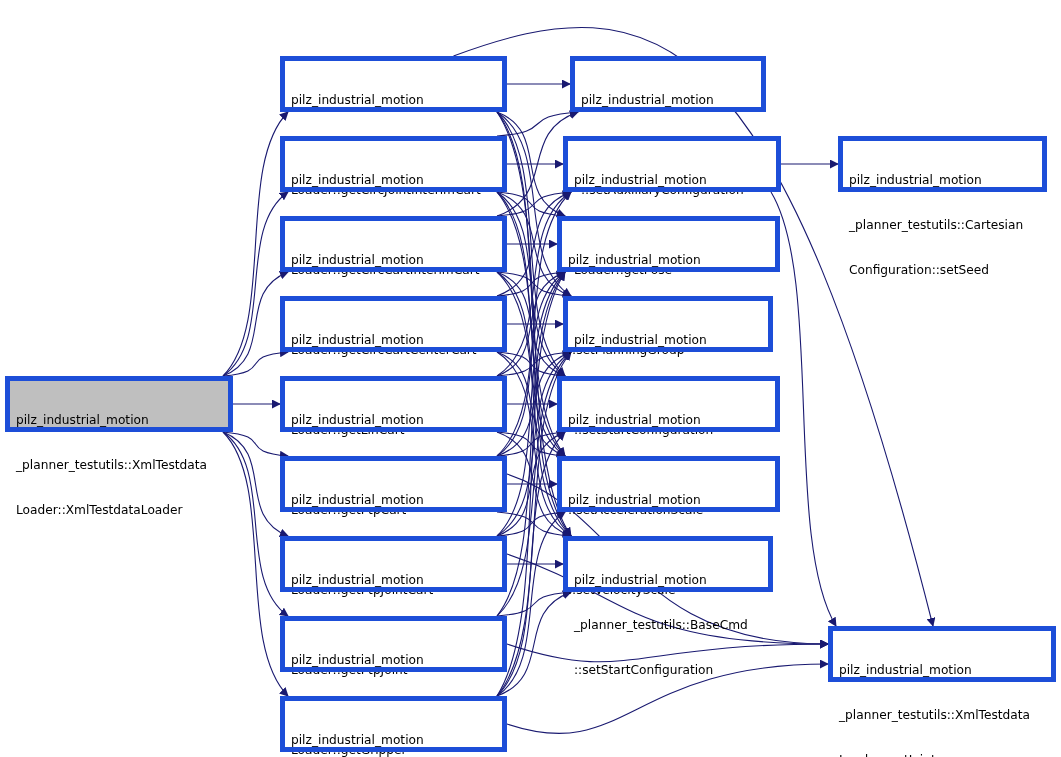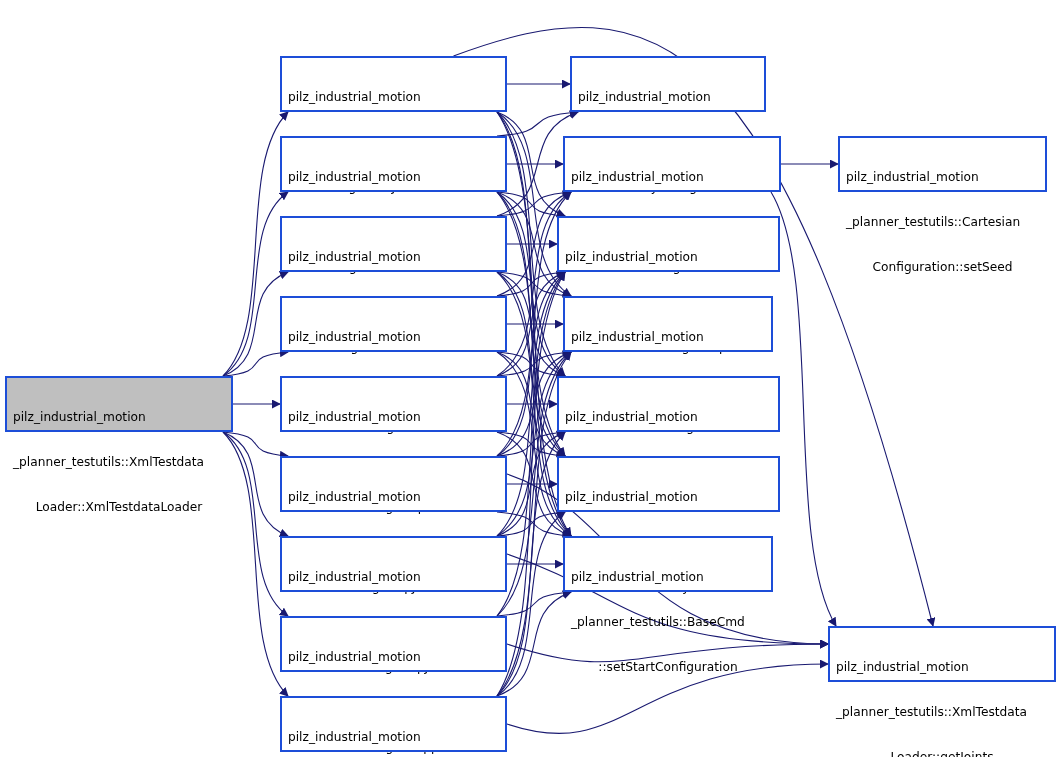--- a/index.html
+++ b/index.html
@@ -1,27 +1,27 @@
 <!DOCTYPE html>
 <html><head>
 <meta charset="utf-8">
 <style>
   html, body { margin: 0; padding: 0; background: #ffffff; }
   #canvas { position: relative; width: 1061px; height: 757px; overflow: hidden; background: #ffffff; }
   svg#edges { position: absolute; left: 0; top: 0; width: 1061px; height: 757px; }
   .node {
     position: absolute; box-sizing: border-box;
-    border: 2px solid #1d4ed8; background: #ffffff;
+    border: 5px solid #1d4ed8; background: #ffffff;
     font-family: "DejaVu Sans", sans-serif; font-size: 12.2px; line-height: 15px;
     color: #000000; padding: 2px 6px; white-space: pre;
     cursor: pointer;
   }
   .node.root { background: #bfbfbf; cursor: default; }
   .node .l { display: block; }
-  .node .l.c { text-align: center; }
+  .node .l.c { }
 </style>
 </head>
 <body>
 
 <div id="canvas">
   <svg id="edges" xmlns="http://www.w3.org/2000/svg">
     <defs>
       <marker id="arrow" viewBox="0 0 10 10" refX="9" refY="5" markerWidth="9" markerHeight="9" markerUnits="userSpaceOnUse" orient="auto">
         <path d="M0,0 L10,5 L0,10 z" fill="#191970"></path>
       </marker>

